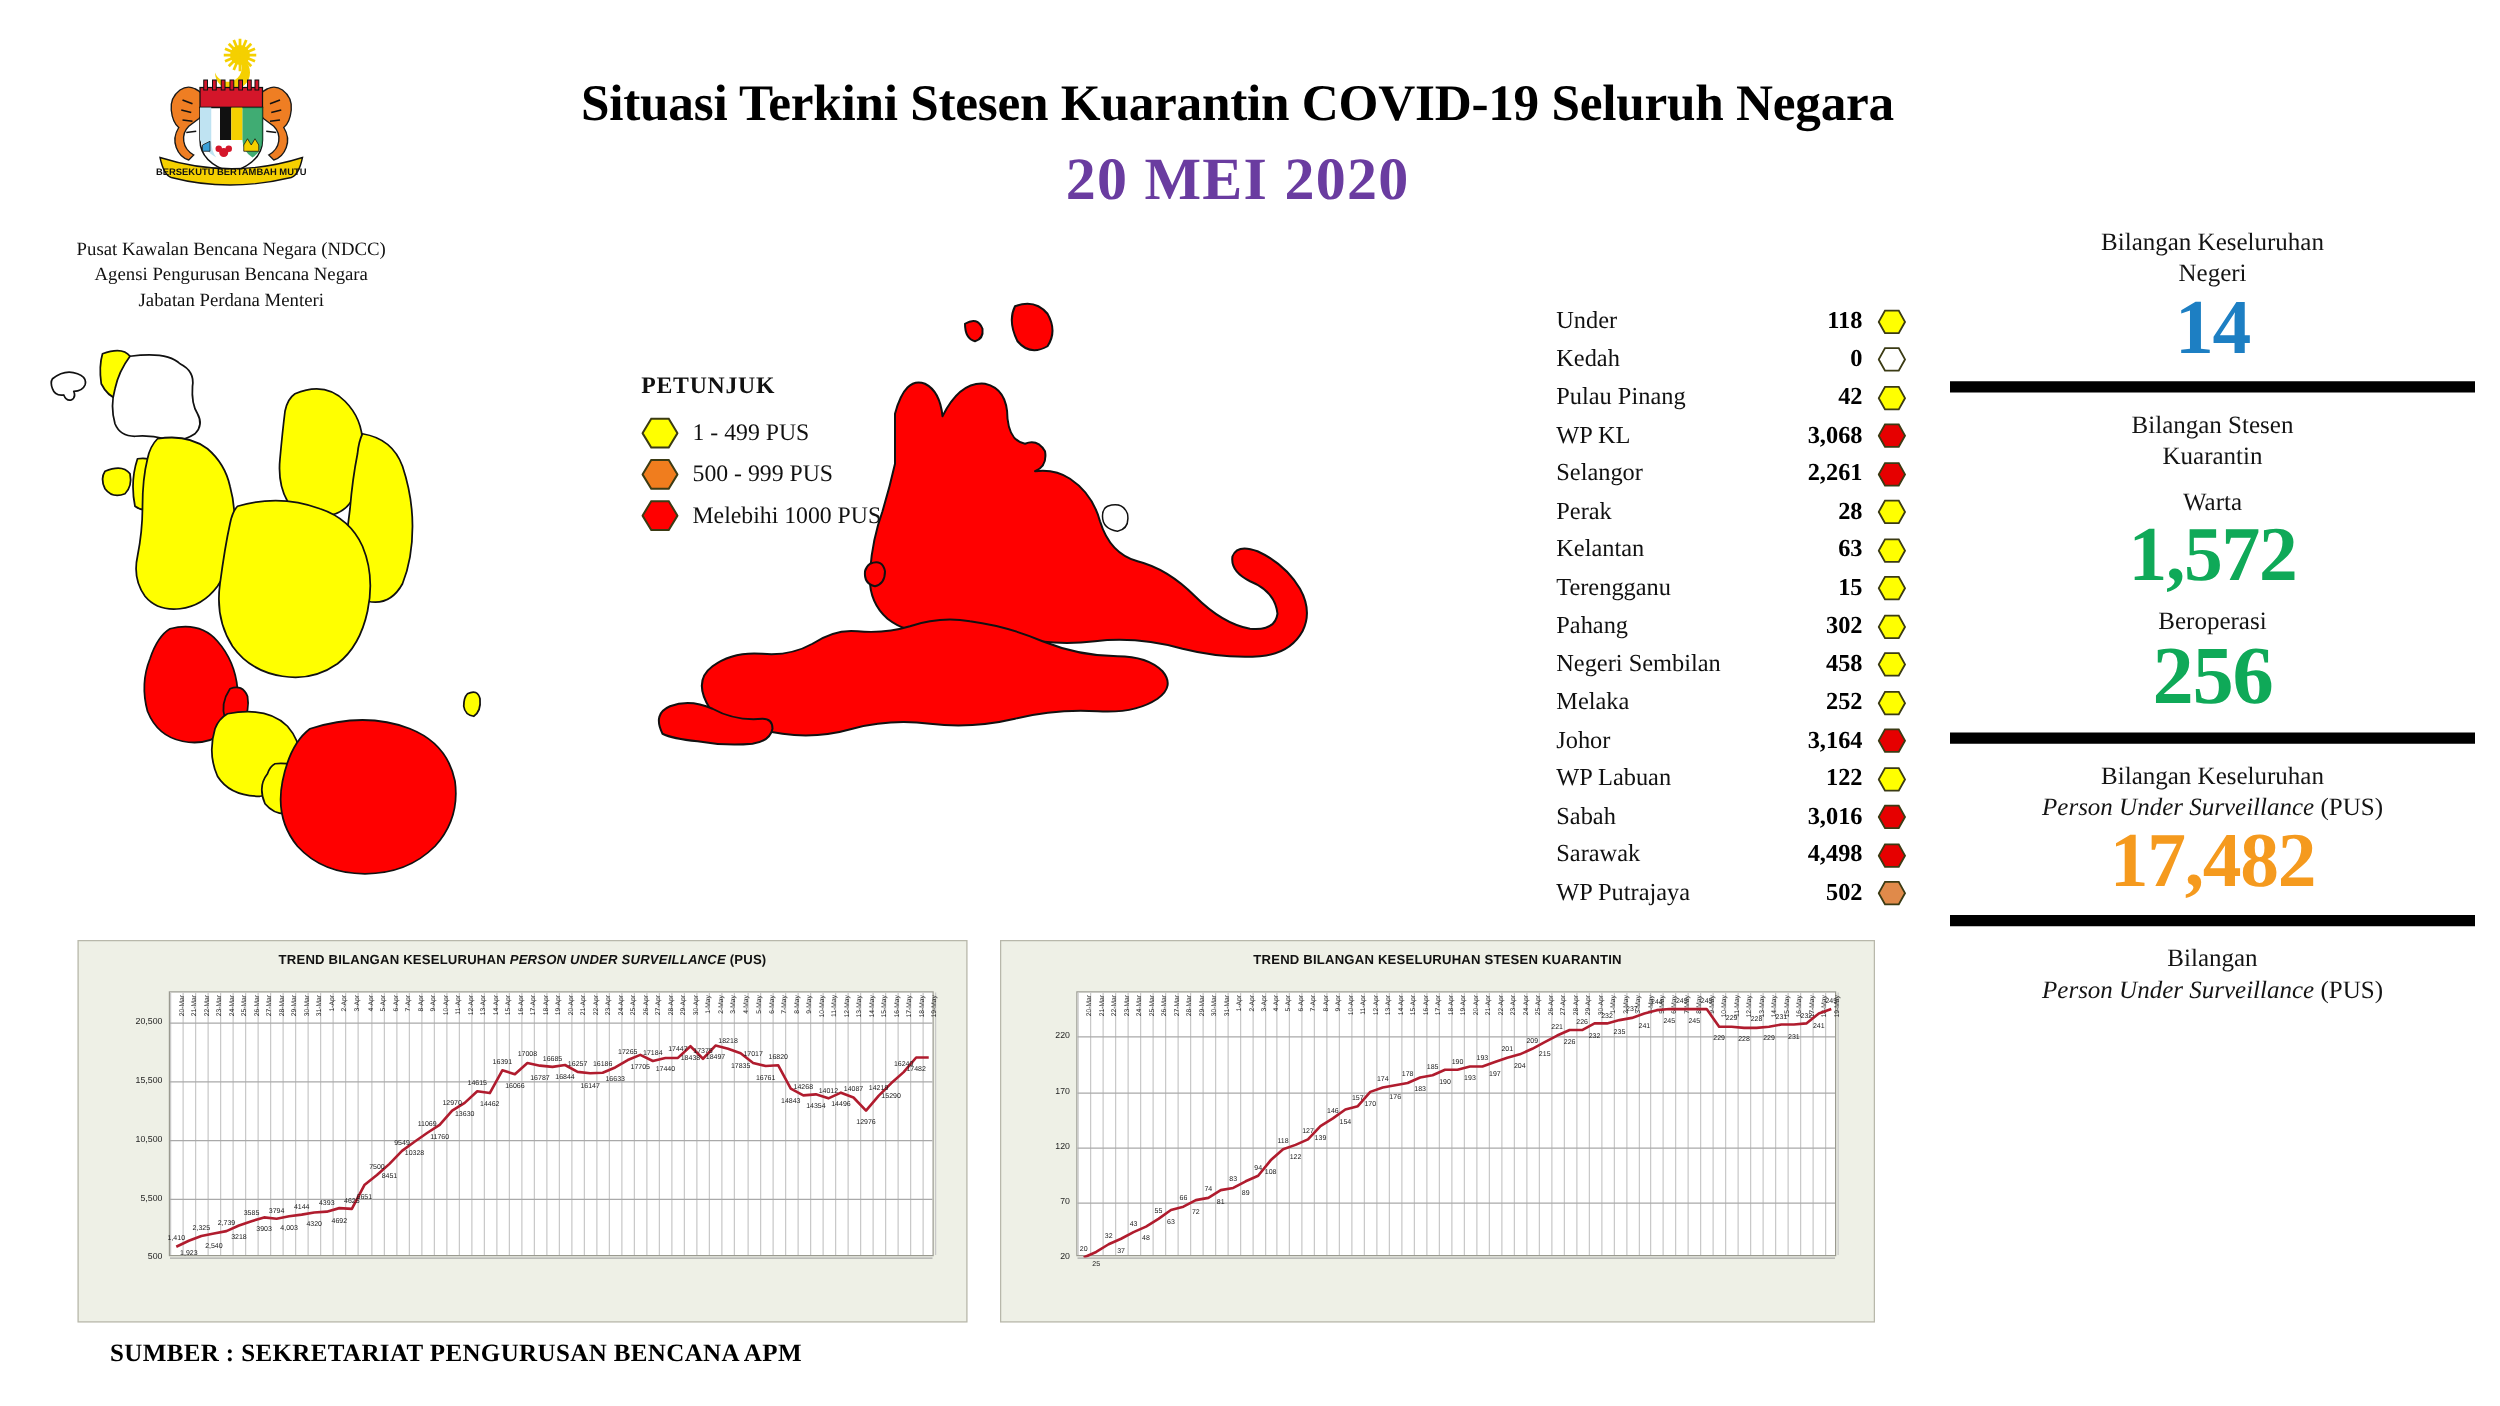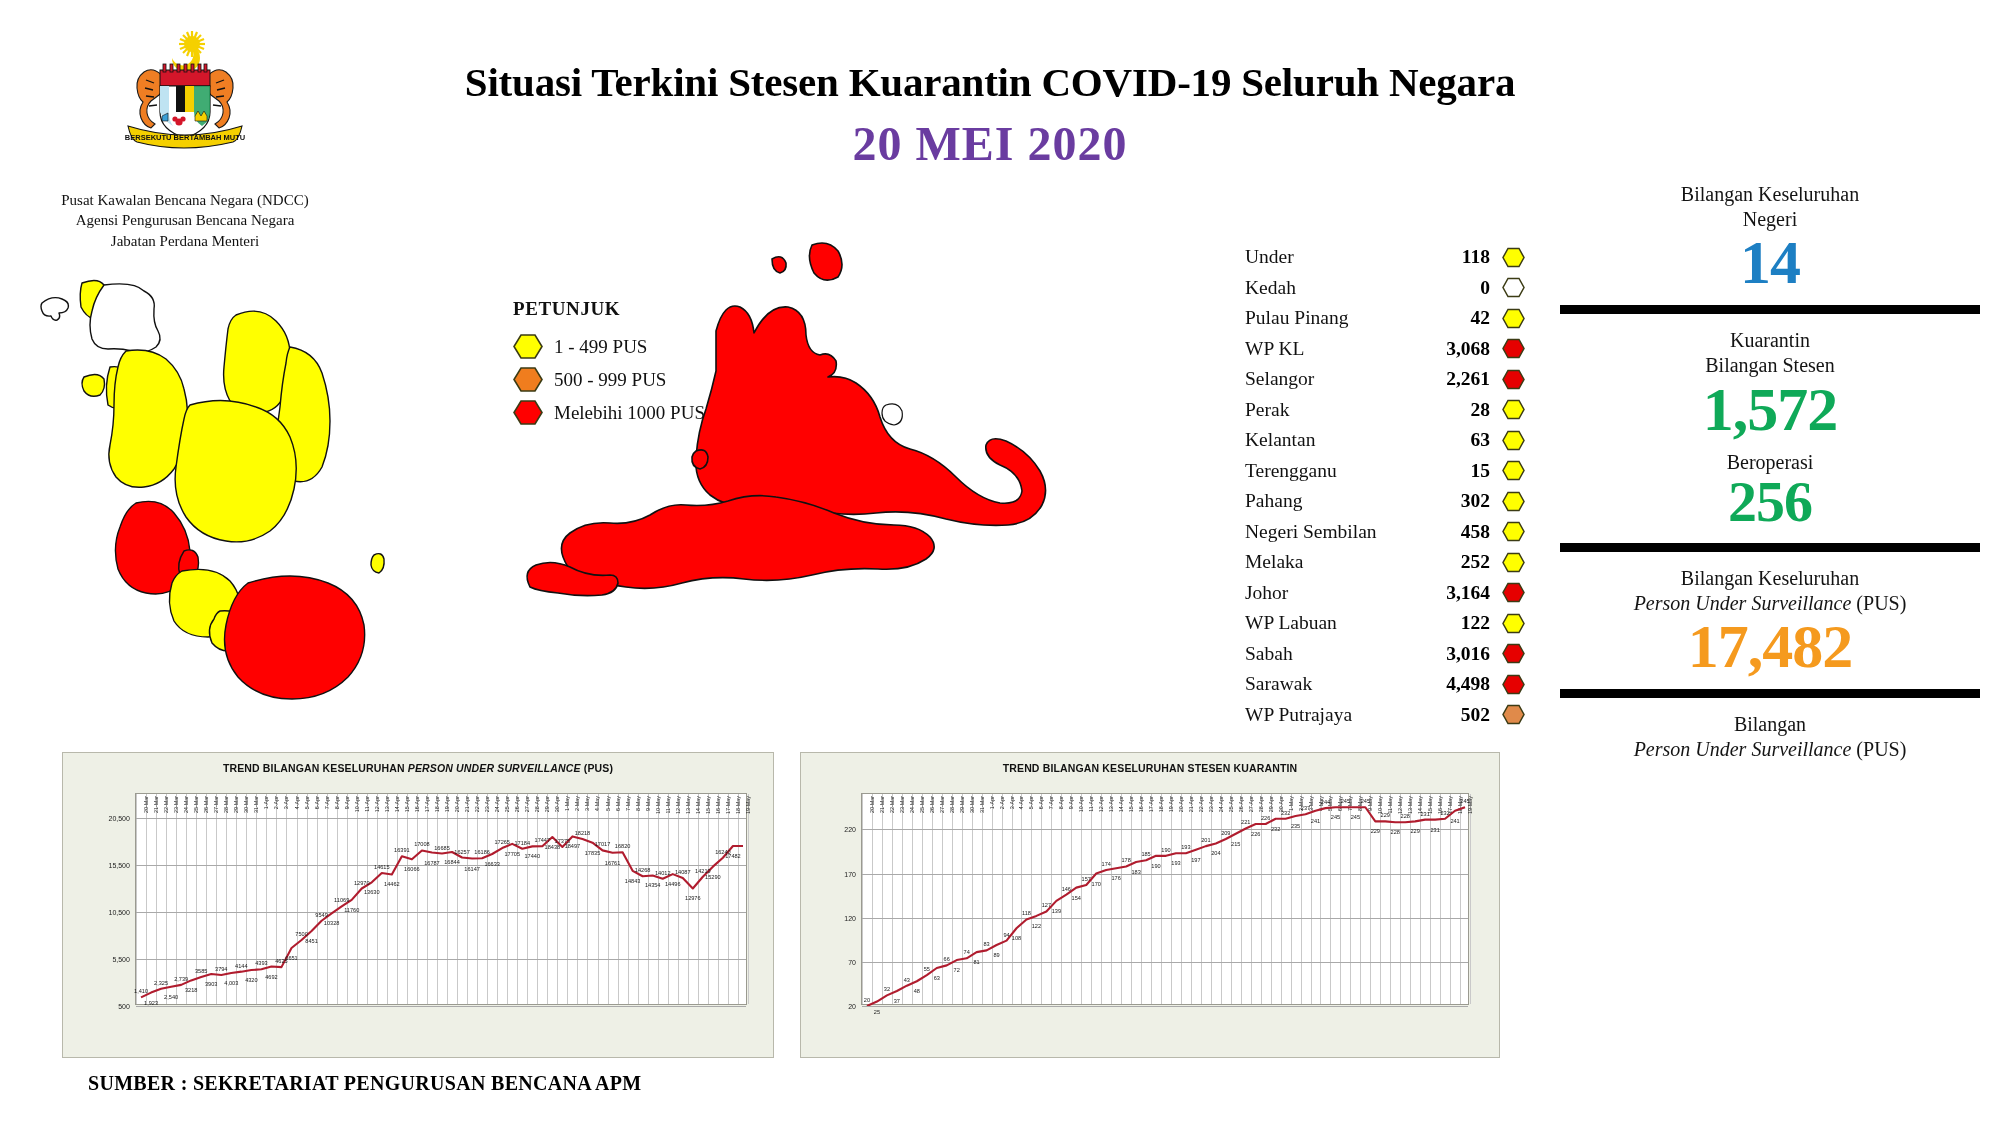--- a/index.html
+++ b/index.html
@@ -312,26 +312,27 @@
       <div>Bilangan Keseluruhan</div>
       <div>Negeri</div>
     </div>
     <div class="stat-num" id="num-negeri" style="color: rgb(29, 127, 195); font-size: 62px;">14</div>
   </div>
 
   <div class="rule"></div>
 
   <div>
     <div class="stat-cap">
+      <div>Bilangan Stesen</div>
       <div>Kuarantin</div>
-      <div>Bilangan Stesen</div>
-    </div>
+    </div>
+    <div class="stat-sub">Warta</div>
     <div class="stat-num" id="num-warta" style="color: rgb(15, 169, 88); font-size: 62px;">1,572</div>
     <div class="stat-sub">Beroperasi</div>
-    <div class="stat-num" id="num-beroperasi" style="color: rgb(15, 169, 88); font-size: 58px;">256</div>
+    <div class="stat-num" id="num-beroperasi" style="color: rgb(15, 169, 88); font-size: 66px;">256</div>
   </div>
 
   <div class="rule"></div>
 
   <div>
     <div class="stat-cap">
       <div>Bilangan Keseluruhan</div>
       <div><i>Person Under Surveillance</i><span> (PUS)</span></div>
     </div>
     <div class="stat-num" id="num-pus" style="color: rgb(245, 154, 30); font-size: 62px;">17,482</div>

